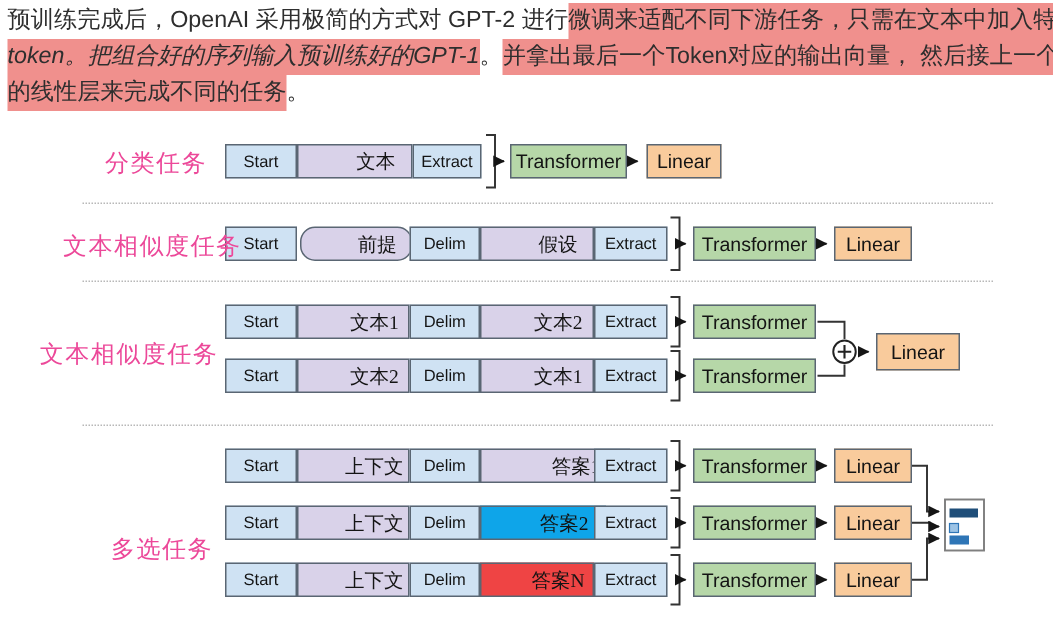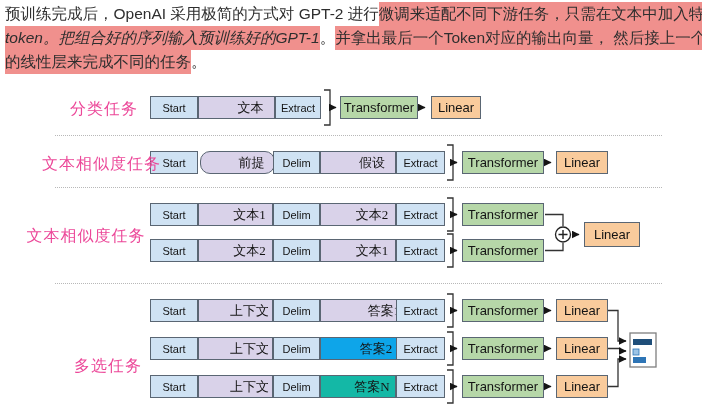--- a/index.html
+++ b/index.html
@@ -111,21 +111,21 @@
       <div class="tok special" style="left: 150px; width: 48px; top: 337px; background-color: rgb(207, 226, 243); border-color: rgb(90, 102, 115);">Start</div>
       <div class="tok content" style="left: 198px; width: 75px; top: 337px; background-color: rgb(217, 210, 233); border-color: rgb(90, 102, 115);">上下文</div>
       <div class="tok special" style="left: 273px; width: 47px; top: 337px; background-color: rgb(207, 226, 243); border-color: rgb(90, 102, 115);">Delim</div>
       <div class="tok content" style="left: 320px; width: 84px; top: 337px; background-color: #0ea5e9; border-color: rgb(90, 102, 115);">答案2</div>
       <div class="tok special" style="left: 396px; width: 49px; top: 337px; background-color: rgb(207, 226, 243); border-color: rgb(90, 102, 115);">Extract</div>
       <div class="tbox" style="left: 462px; width: 82px; top: 337px; background-color: rgb(182, 215, 168); border-color: rgb(90, 102, 115);">Transformer</div>
       <div class="lbox" style="left: 556px; width: 52px; top: 337px; background-color: rgb(249, 203, 156); border-color: rgb(90, 102, 115);">Linear</div>
       <div class="tok special" style="left: 150px; width: 48px; top: 375px; background-color: rgb(207, 226, 243); border-color: rgb(90, 102, 115);">Start</div>
       <div class="tok content" style="left: 198px; width: 75px; top: 375px; background-color: rgb(217, 210, 233); border-color: rgb(90, 102, 115);">上下文</div>
       <div class="tok special" style="left: 273px; width: 47px; top: 375px; background-color: rgb(207, 226, 243); border-color: rgb(90, 102, 115);">Delim</div>
-      <div class="tok content" style="left: 320px; width: 76px; top: 375px; background-color: #14b8a6; border-color: rgb(90, 102, 115); font-family: Liberation Serif, serif;">答案N</div>
+      <div class="tok content" style="left: 320px; width: 76px; top: 375px; background-color: #ef4444; border-color: rgb(90, 102, 115); font-family: Liberation Serif, serif;">答案N</div>
       <div class="tok special" style="left: 396px; width: 49px; top: 375px; background-color: rgb(207, 226, 243); border-color: rgb(90, 102, 115);">Extract</div>
       <div class="tbox" style="left: 462px; width: 82px; top: 375px; background-color: rgb(182, 215, 168); border-color: rgb(90, 102, 115);">Transformer</div>
       <div class="lbox" style="left: 556px; width: 52px; top: 375px; background-color: rgb(249, 203, 156); border-color: rgb(90, 102, 115);">Linear</div>
       <div class="lbox" style="left: 584px; top: 222px; width: 56px; height: 25px; background-color: rgb(249, 203, 156); border-color: rgb(90, 102, 115);">Linear</div>
       <div class="slabel" style="left: 70px; top: 99px; width: 66px;">分类任务</div>
       <div class="slabel" style="left: 42px; top: 154px; width: 102px;">文本相似度任务</div>
       <div class="slabel" style="left: 26px; top: 226px; width: 120px;">文本相似度任务</div>
       <div class="slabel" style="left: 74px; top: 356px; width: 66px;">多选任务</div>
       <div class="sep" style="top: 135px;"></div>
       <div class="sep" style="top: 187px;"></div>

